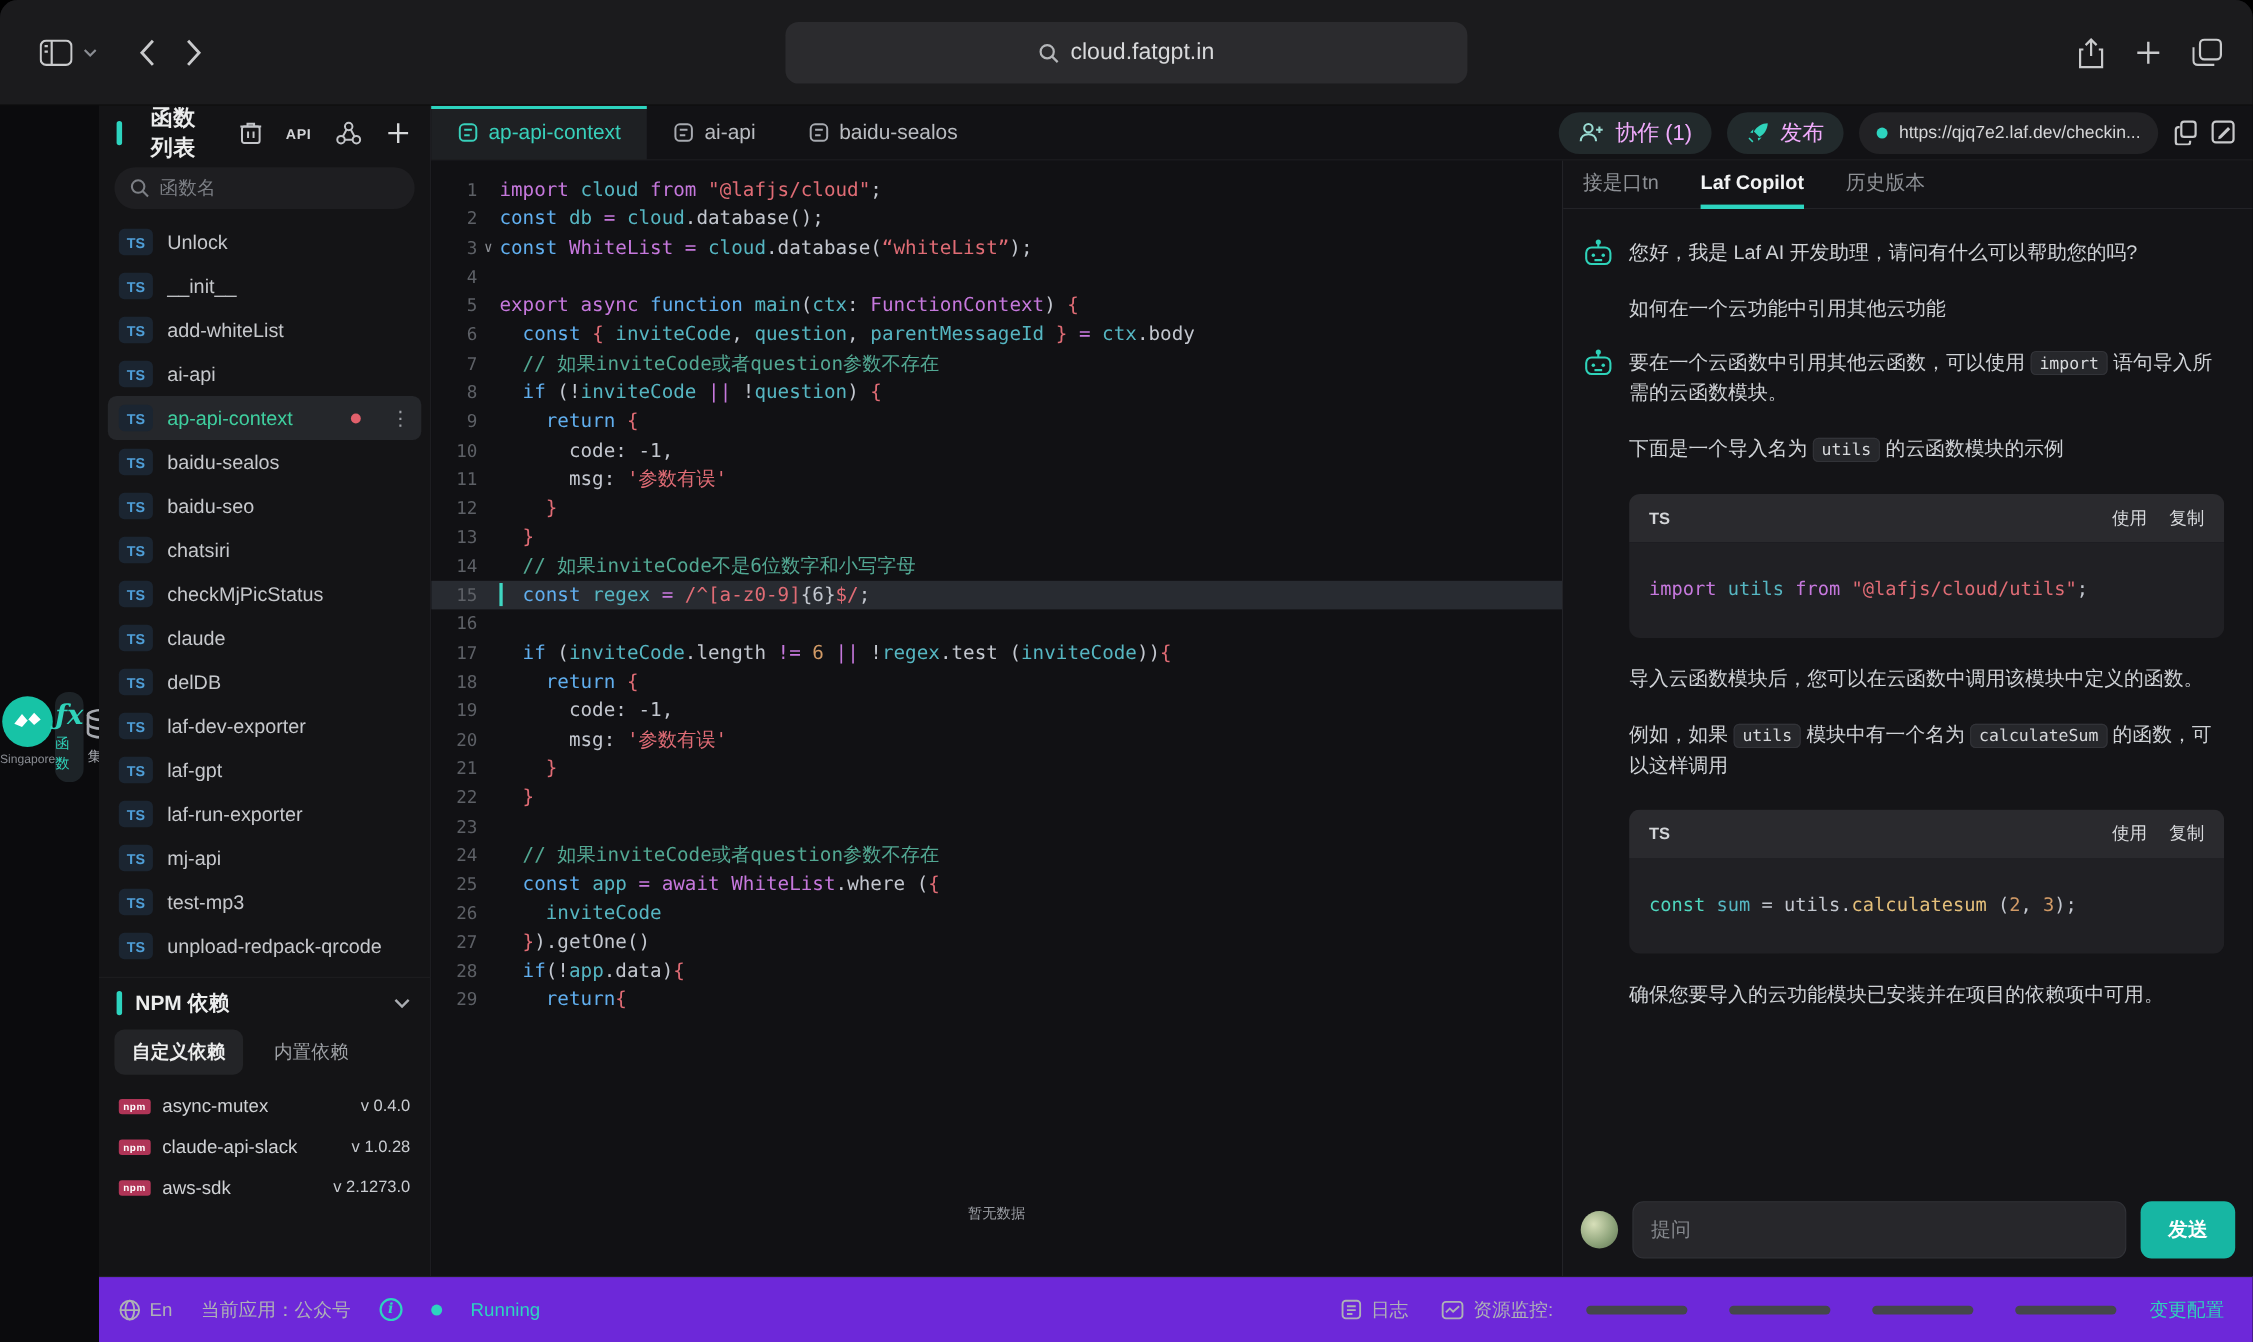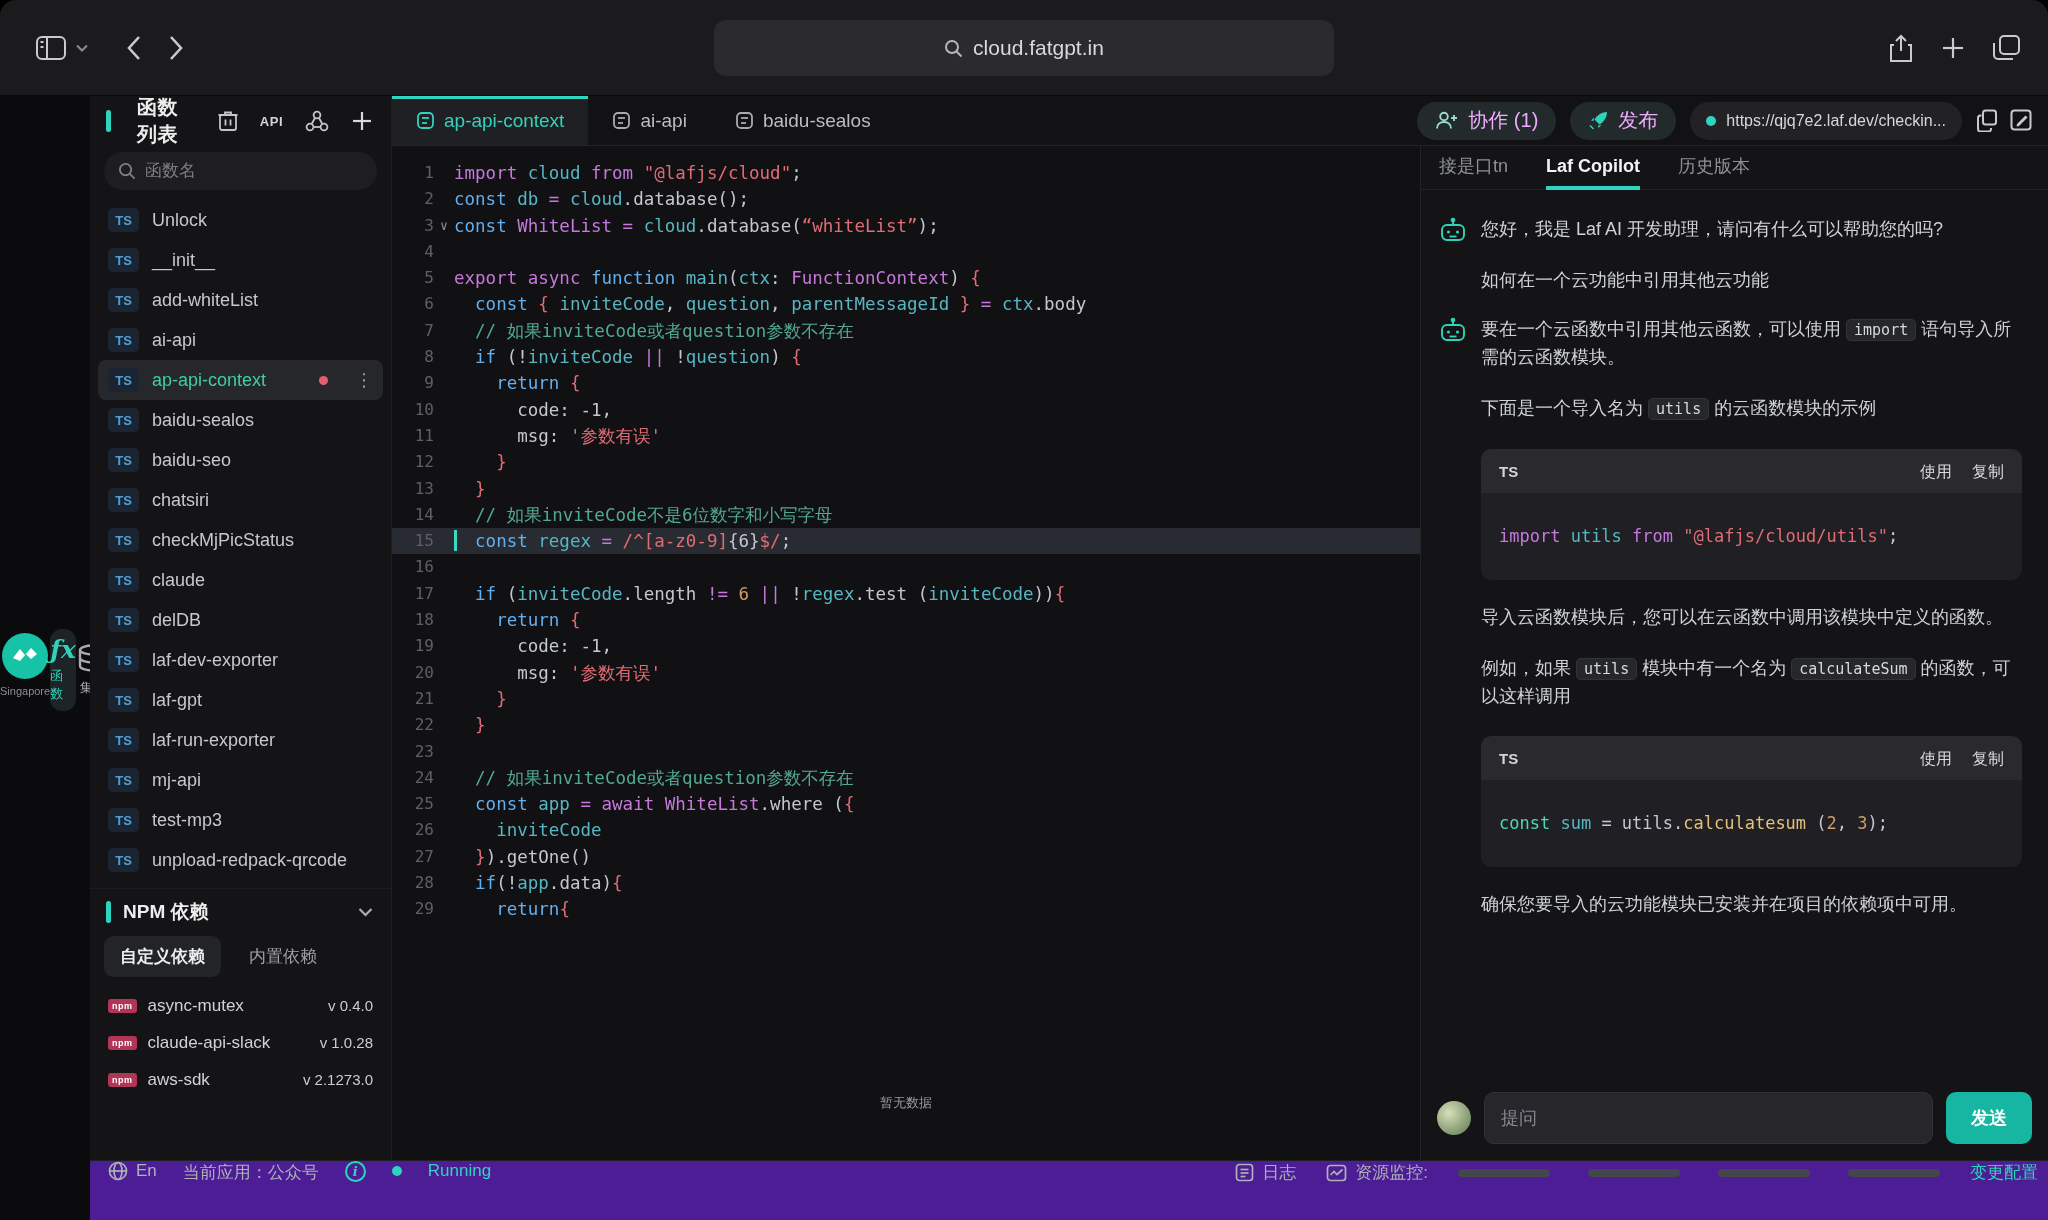--- a/index.html
+++ b/index.html
@@ -94,21 +94,21 @@
   .code-card { margin:26px 0 6px; border-radius:10px; overflow:hidden; }
   .cc-head { height:44px; background:#2a2a2e; display:flex; align-items:center; padding:0 18px; font-size:15px; font-weight:700; color:#d3d5d8; }
   .cc-actions { margin-left:auto; display:flex; gap:20px; font-weight:400; color:#d8dadd; font-size:16px; }
   .cc-body { background:#202024; padding:30px 18px; font-family:"DejaVu Sans Mono", monospace; font-size:17px; white-space:pre; }
   .chat-input-row { position:absolute; bottom:16px; left:16px; right:16px; display:flex; align-items:center; gap:13px; }
   .chat-input { flex:1; height:52px; background:#27272b; border-radius:10px; border:1px solid #313237; padding:0 16px; color:#c7c9cd; font-size:18px; outline:0; font-family:inherit; }
   .chat-input::placeholder { color:#85888d; }
   .send-btn { width:86px; height:52px; border:0; border-radius:10px; background:#17b6a3; color:#fff; font-size:18px; font-weight:700; font-family:inherit; }
 
   
-  .statusbar { position:absolute; bottom:0; left:90px; right:0; height:60px; background:#4c1d95; border-top:1px solid #202024; display:flex; align-items:flex-start; padding:0 10px 0 18px; gap:26px; font-size:17px; color:#aeb1b6; }
+  .statusbar { position:absolute; bottom:0; left:90px; right:0; height:60px; background:#6d28d9; border-top:1px solid #202024; display:flex; align-items:center; padding:0 26px 0 18px; gap:26px; font-size:17px; color:#aeb1b6; }
   .sb-item { display:flex; align-items:center; gap:8px; }
   .running { color:#2dd4bf; display:flex; align-items:center; gap:26px; }
   .run-dot { width:10px; height:10px; border-radius:50%; background:#2dd4bf; }
   .sb-right { margin-left:auto; display:flex; align-items:center; gap:30px; }
   .meters { display:flex; align-items:center; gap:38px; }
   .meter { width:92px; height:8px; border-radius:4px; background:#44464b; overflow:hidden; }
   .meter-fill { height:100%; border-radius:4px; }
   .cfg { color:#2fd3ba; }
   .info-badge { width:21px; height:21px; border-radius:50%; border:2px solid #2dd4bf; color:#2dd4bf; font-size:13px; font-weight:700; display:flex; align-items:center; justify-content:center; font-family:"DejaVu Serif", serif; font-style:italic; }
   svg { display:block; }

